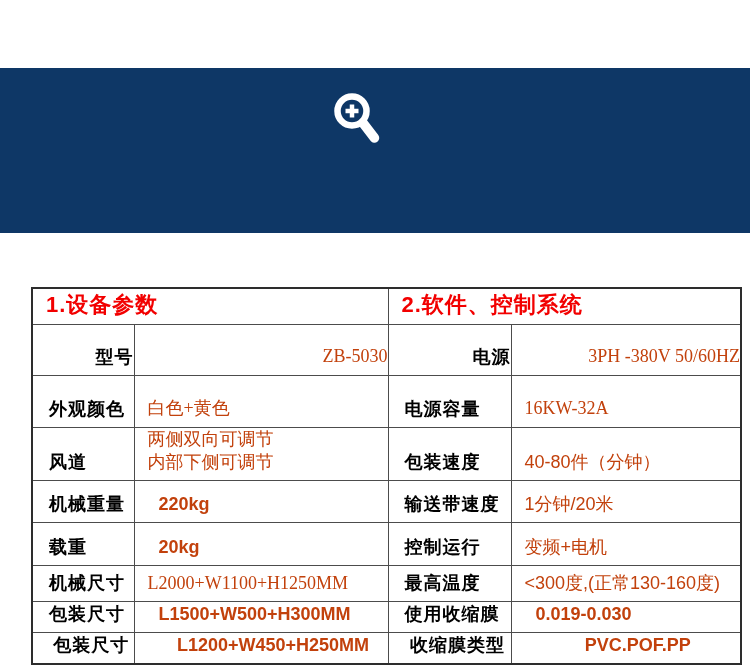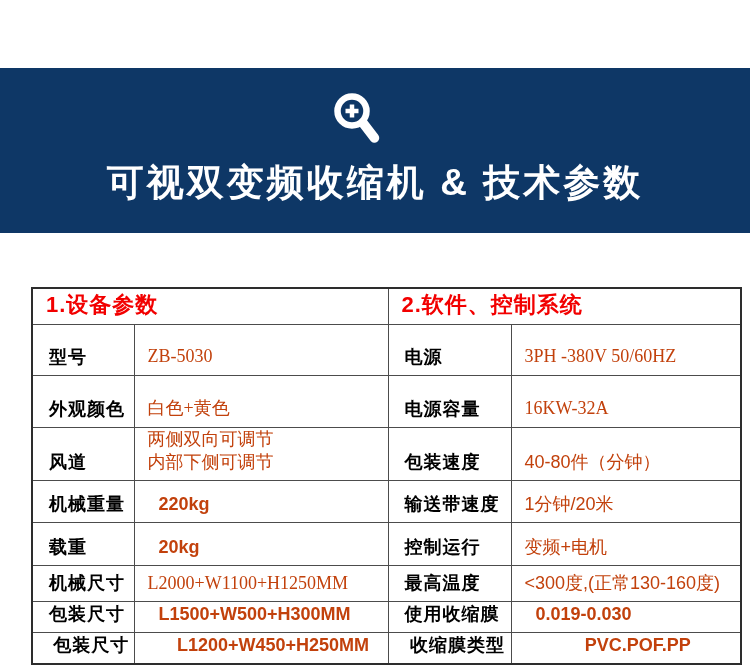--- a/index.html
+++ b/index.html
@@ -47,36 +47,35 @@
 
 <div class="banner">
   <span class="zoom-icon-wrap">
     <svg width="56" height="60" viewBox="0 0 56 60">
       <circle cx="23" cy="21" r="14.5" fill="none" stroke="#ffffff" stroke-width="6.5"></circle>
       <line x1="23" y1="14.5" x2="23" y2="27.5" stroke="#ffffff" stroke-width="4.5"></line>
       <line x1="16.5" y1="21" x2="29.5" y2="21" stroke="#ffffff" stroke-width="4.5"></line>
       <line x1="34" y1="33" x2="45.5" y2="48" stroke="#ffffff" stroke-width="9.5" stroke-linecap="round"></line>
     </svg>
   </span>
-  <div class="banner-title">可视双变频收缩机 &amp; 技术参数</div>
 </div>
 
 <table class="spec-table">
   <colgroup>
     <col style="width:102px">
       <col style="width:254px">
     <col style="width:123px">
       <col style="width:230px">
   </colgroup>
   <tbody>
       <tr style="height: 36px;">
         <td colspan="2" class="hcell">1.设备参数</td>
         <td colspan="2" class="hcell">2.软件、控制系统</td>
       </tr>
-      <tr style="height: 51px;">
+      <tr style="height: 51px; text-align: right;">
         <td class="lcell">型号</td>
         <td class="vcell serif">ZB-5030</td>
         <td class="lcell">电源</td>
         <td class="vcell serif">3PH -380V 50/60HZ</td>
       </tr>
       <tr style="height: 52px;">
         <td class="lcell">外观颜色</td>
         <td class="vcell serif">白色+黄色</td>
         <td class="lcell">电源容量</td>
         <td class="vcell serif">16KW-32A</td>

